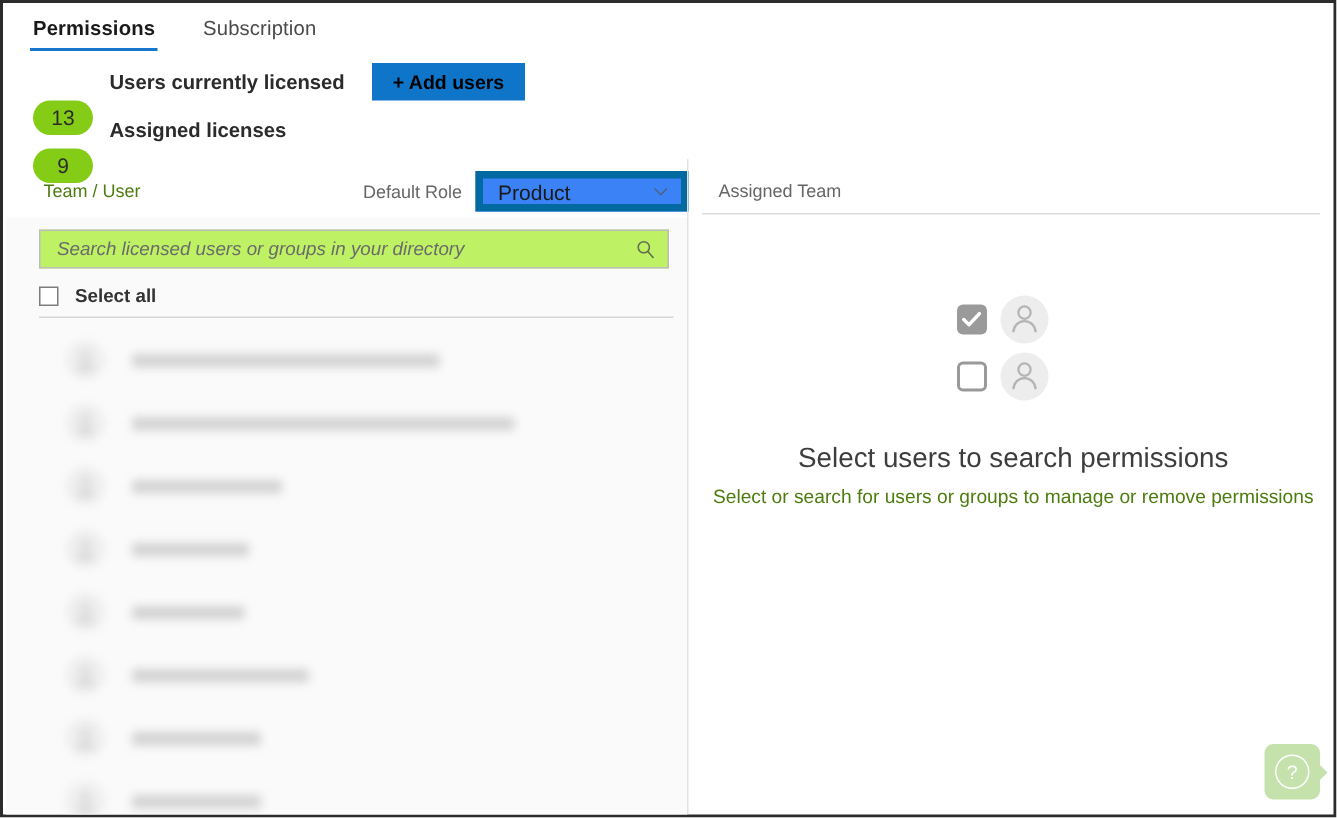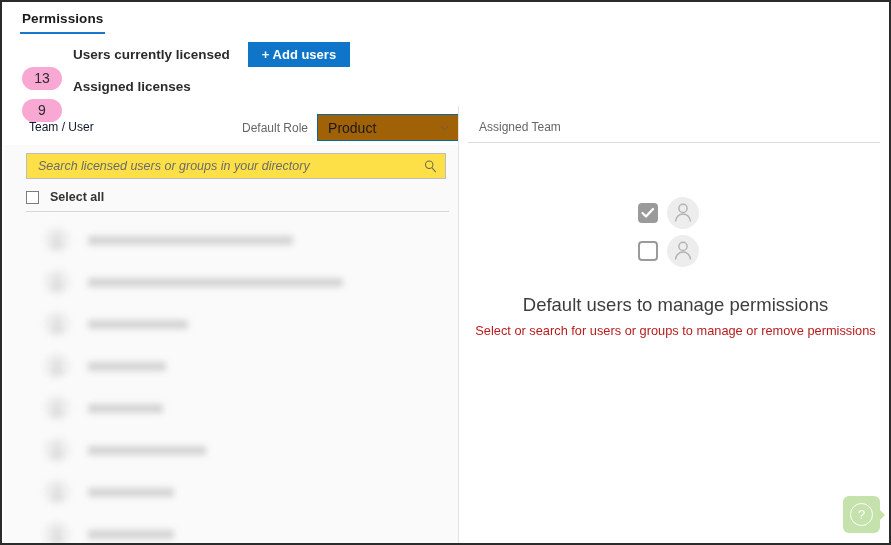--- a/index.html
+++ b/index.html
@@ -66,80 +66,80 @@
   .summary-row {
     display: flex;
     align-items: center;
     height: 24px;
     margin-bottom: 8px;
   }
   .pill {
     width: 40px;
     height: 23px;
     border-radius: 12px;
-    background: #f9a8d4;
+    background: #84cc16;
     color: #2b2b2b;
     font-size: 14px;
     display: flex;
     align-items: center;
     justify-content: center;
     flex: none;
     margin-top: 48px;
   }
   .summary-label {
     margin-left: 11px;
     font-size: 13.5px;
     color: #2b2b2b;
     white-space: nowrap;
     font-weight: bold;
   }
   .add-users-btn {
     margin-left: 18px;
     background: #0f75c9;
-    color: #ffffff;
+    color: #000000;
     font-size: 13px;
     font-weight: bold;
     border: none;
     border-radius: 0;
     padding: 0 14px;
     height: 25px;
     line-height: 25px;
     cursor: pointer;
     font-family: "Liberation Sans", sans-serif;
     white-space: nowrap;
     text-align: center;
   }
 
   
   .col-head-left {
     position: absolute;
     left: 27px;
     top: 118px;
     font-size: 12px;
-    color: #0f172a;
+    color: #4d7c0f;
   }
   .default-role-wrap {
     position: absolute;
     left: 240px;
     top: 112px;
     display: flex;
     align-items: center;
     justify-content: center;
   }
   .default-role-label {
     font-size: 12px;
     color: #666666;
     margin-right: 9px;
     white-space: nowrap;
   }
   .role-select {
     width: 142px;
     height: 27px;
-    border: 1px solid #0369a1;
-    background: #a16207;
+    border: 5px solid #0369a1;
+    background: #3b82f6;
     display: flex;
     align-items: center;
     padding: 0 8px 0 10px;
     box-sizing: border-box;
     cursor: pointer;
   }
   .role-select-value {
     font-size: 14px;
     color: #1a1a1a;
     flex: 1;
@@ -187,21 +187,21 @@
     background: #fafafa;
     overflow: hidden;
   }
   .search-box {
     position: absolute;
     left: 22px;
     top: 8px;
     width: 420px;
     height: 26px;
     border: 1px solid #bdbdbd;
-    background: #fde047;
+    background: #bef264;
     box-sizing: border-box;
     display: flex;
     align-items: center;
     padding: 0 8px 0 11px;
   }
   .search-input {
     flex: 1;
     border: none;
     outline: none;
     background: transparent;
@@ -351,21 +351,21 @@
   }
   .empty-title {
     margin-top: 26px;
     font-size: 18.5px;
     color: #3d3d3d;
     font-weight: normal;
   }
   .empty-sub {
     margin-top: 7px;
     font-size: 12.8px;
-    color: #b91c1c;
+    color: #4d7c0f;
   }
 
   
   .help-fab {
     position: absolute;
     left: 841px;
     top: 494px;
     width: 37px;
     height: 37px;
     border-radius: 6px;
@@ -399,20 +399,23 @@
   }
 </style>
 </head>
 <body>
 
 <div id="app">
 
   <div class="tabbar">
     <div class="tab active">
       <span>Permissions</span>
+    </div>
+    <div class="tab">
+      <span>Subscription</span>
     </div>
   </div>
 
   <div class="summary">
     <div class="summary-row">
       <div class="pill">13</div>
       <div class="summary-label">Users currently licensed</div>
       <button class="add-users-btn">+ Add users</button>
     </div>
     <div class="summary-row">
@@ -548,21 +551,21 @@
       <div class="art-row">
         <div class="art-cb unchecked"></div>
         <div class="art-avatar">
           <svg viewBox="0 0 18 19">
             <circle cx="9" cy="5.4" r="4.1" fill="none" stroke="#b4b4b4" stroke-width="1.5"></circle>
             <path d="M1.6 18.5 a7.4 7.4 0 0 1 14.8 0" fill="none" stroke="#b4b4b4" stroke-width="1.5"></path>
           </svg>
         </div>
       </div>
     </div>
-    <div class="empty-title">Default users to manage permissions</div>
+    <div class="empty-title">Select users to search permissions</div>
     <div class="empty-sub">Select or search for users or groups to manage or remove permissions</div>
   </div>
 
   <div class="help-fab">
     <div class="help-circle">?</div>
   </div>
 
 </div>
 
 </body></html>

